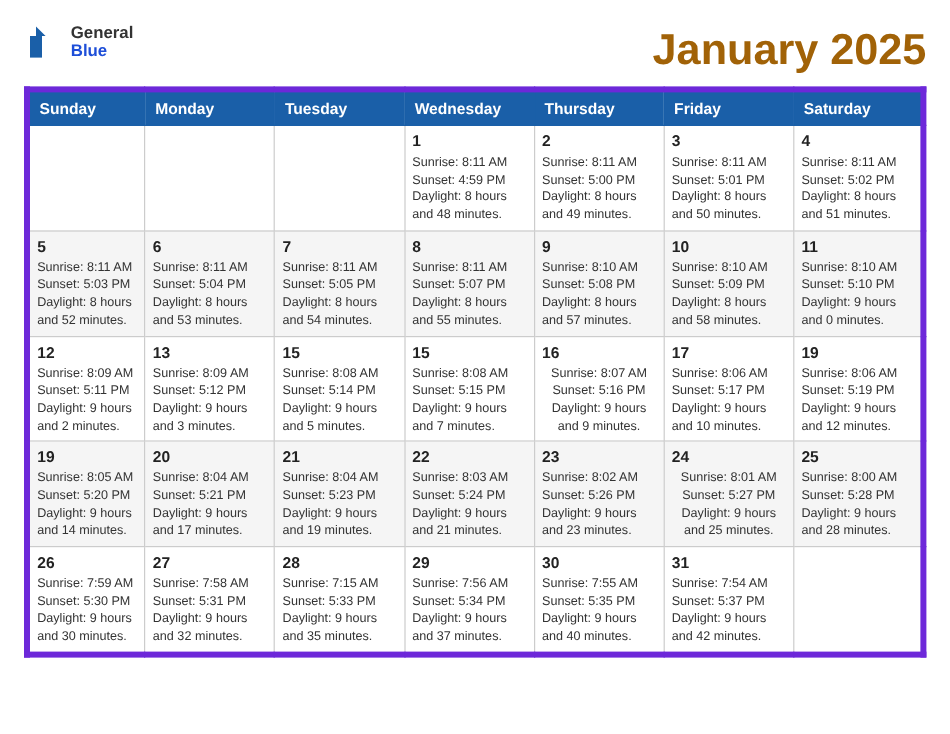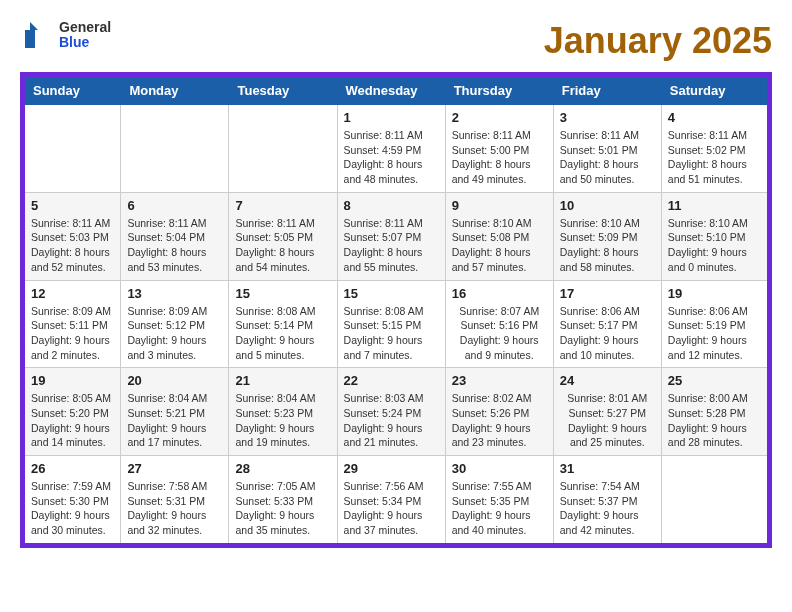--- a/index.html
+++ b/index.html
@@ -319,21 +319,21 @@
         </td>
         <td>
           <div class="day-num">27</div>
           <div class="day-info" style="white-space: pre-line;">Sunrise: 7:58 AM
 Sunset: 5:31 PM
 Daylight: 9 hours
 and 32 minutes.</div>
         </td>
         <td>
           <div class="day-num">28</div>
-          <div class="day-info" style="white-space: pre-line;">Sunrise: 7:05 AM
+          <div class="day-info" style="white-space: pre-line;">Sunrise: 7:15 AM
 Sunset: 5:33 PM
 Daylight: 9 hours
 and 35 minutes.</div>
         </td>
         <td>
           <div class="day-num">29</div>
           <div class="day-info" style="white-space: pre-line;">Sunrise: 7:56 AM
 Sunset: 5:34 PM
 Daylight: 9 hours
 and 37 minutes.</div>

